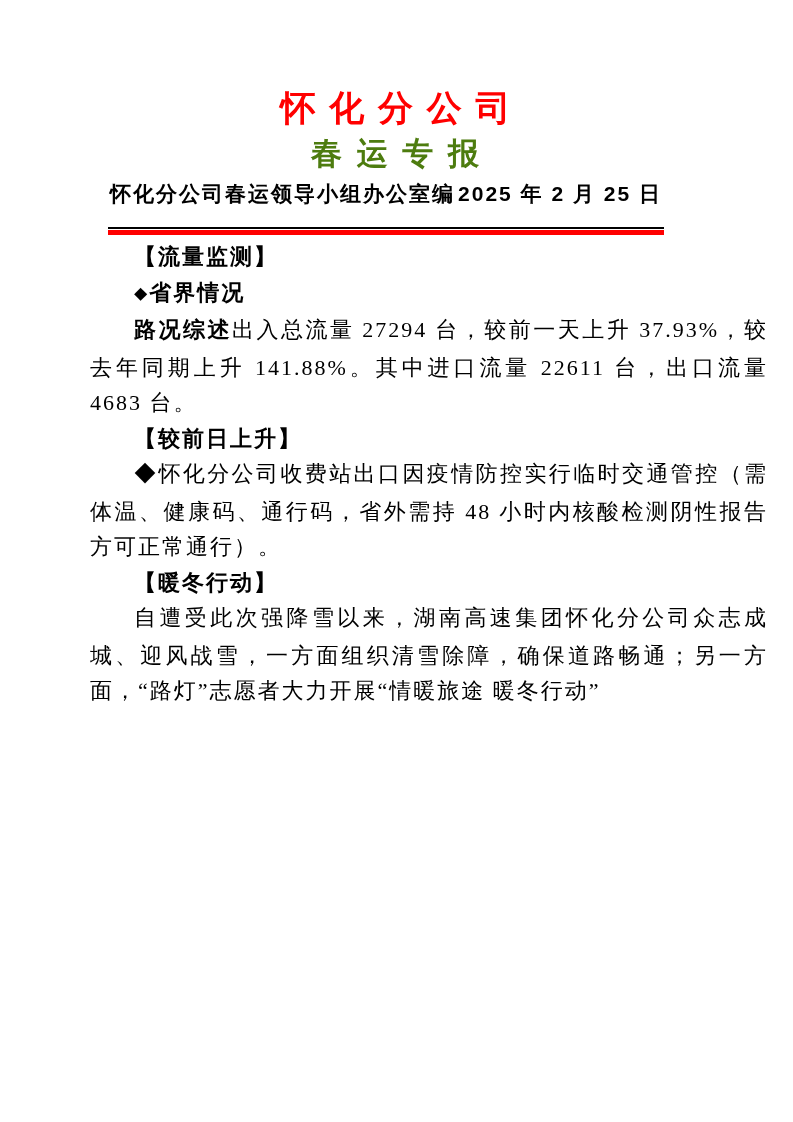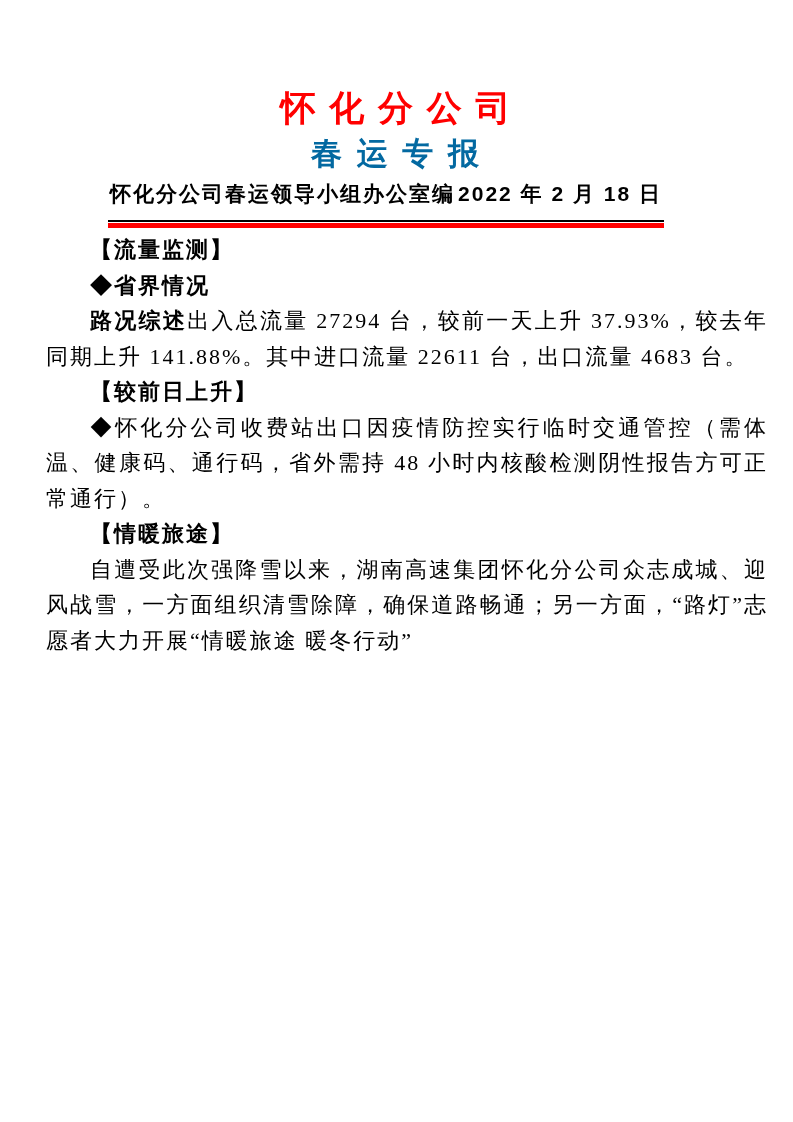--- a/index.html
+++ b/index.html
@@ -21,93 +21,93 @@
     line-height: 44px;
     color: #ff0000;
     letter-spacing: 2px;
   }
   .report-title {
     font-family: "Liberation Sans", sans-serif;
     font-weight: 700;
     font-size: 31px;
     line-height: 40px;
     margin-top: 4px;
-    color: #0369a1;
+    color: #4d7c0f;
     letter-spacing: 3px;
   }
   .issue-info {
     font-family: "Liberation Sans", sans-serif;
     font-weight: 700;
     font-size: 24px;
     line-height: 30px;
     margin-top: 8px;
     color: #ff0000;
     letter-spacing: 0px;
   }
   .masthead-wrap { margin: 6px 0 0 108px; width: 556px; }
   .masthead {
     display: flex;
     justify-content: space-between;
     align-items: baseline;
     font-family: "Liberation Sans", sans-serif;
     font-weight: 700;
     font-size: 21px;
     letter-spacing: 2px;
-    padding: 0 2px 12px 2px;
+    padding: 0 2px 19px 2px;
     border-bottom: 2px solid #000000;
   }
   .red-divider { height: 5px; background: #ff0000; margin-top: 1px; }
   
   .doc-body {
-    margin: 4px 25px 0 46px; 
+    margin: 4px 25px 0 90px; 
     font-size: 22px;
     line-height: 35.5px;
     letter-spacing: 2px;
     text-align: justify;
   }
   .doc-body p { margin: 0; text-indent: 2em; }
   .sec-heading {
     font-family: "Liberation Sans", sans-serif;
     font-weight: 700;
   }
   .lead {
-    font-family: Liberation Serif, serif;
+    font-family: Liberation Mono, monospace;
     font-weight: 700;
     font-style: normal;
   }
 </style>
 </head>
 <body>
 
 <div class="page">
 
   <div class="doc-header">
     <div class="company-title">怀 化 分 公 司</div>
     <div class="report-title">春 运 专 报</div>
     <div class="masthead-wrap">
       <div class="masthead">
         <span>怀化分公司春运领导小组办公室编</span>
-        <span>2022 年 2 月 18 日</span>
+        <span>2025 年 2 月 25 日</span>
       </div>
       <div class="red-divider"></div>
     </div>
   </div>
 
   <div class="doc-body">
 
     <section>
       <p class="sec-heading">【流量监测】</p>
       <p class="para"><b class="lead">◆省界情况</b><span></span></p>
       <p class="para"><b class="lead">路况综述</b><span>出入总流量 27294 台，较前一天上升 37.93%，较去年同期上升 141.88%。其中进口流量 22611 台，出口流量 4683 台。</span></p>
     </section>
 
     <section>
       <p class="sec-heading">【较前日上升】</p>
       <p class="para"><b class="lead"></b><span>◆怀化分公司收费站出口因疫情防控实行临时交通管控（需体温、健康码、通行码，省外需持 48 小时内核酸检测阴性报告方可正常通行）。</span></p>
     </section>
 
     <section>
-      <p class="sec-heading">【情暖旅途】</p>
+      <p class="sec-heading">【暖冬行动】</p>
       <p class="para"><b class="lead"></b><span>自遭受此次强降雪以来，湖南高速集团怀化分公司众志成城、迎风战雪，一方面组织清雪除障，确保道路畅通；另一方面，“路灯”志愿者大力开展“情暖旅途 暖冬行动”</span></p>
     </section>
 
   </div>
 </div>
 
 </body></html>

